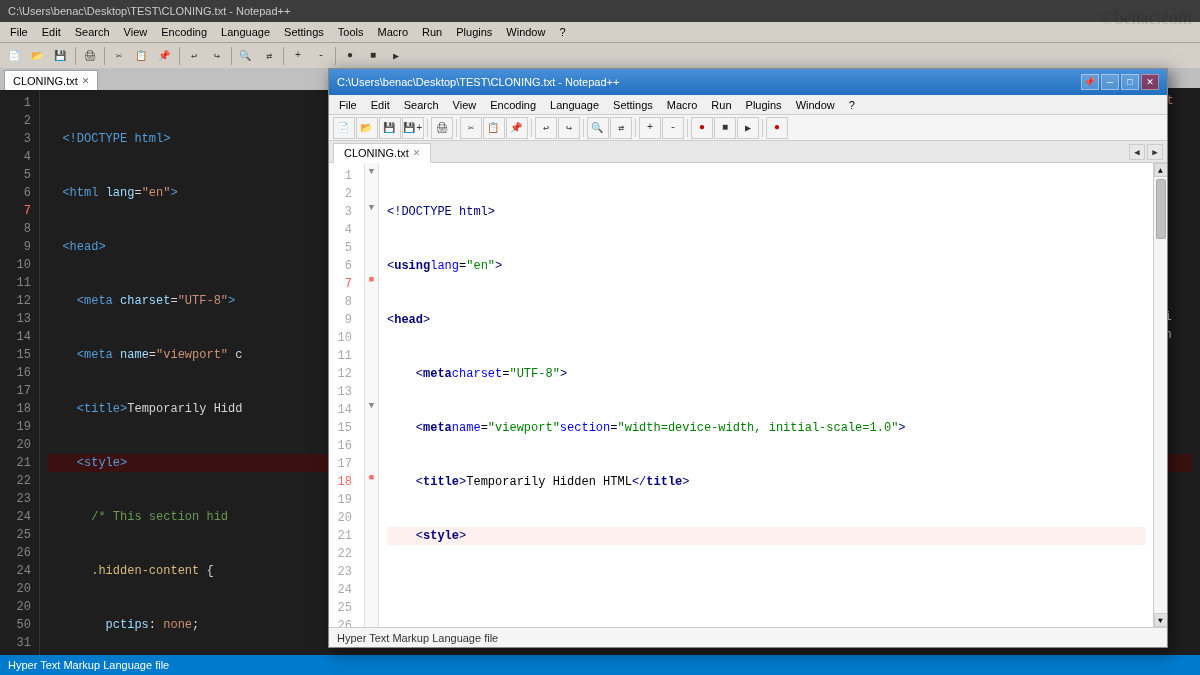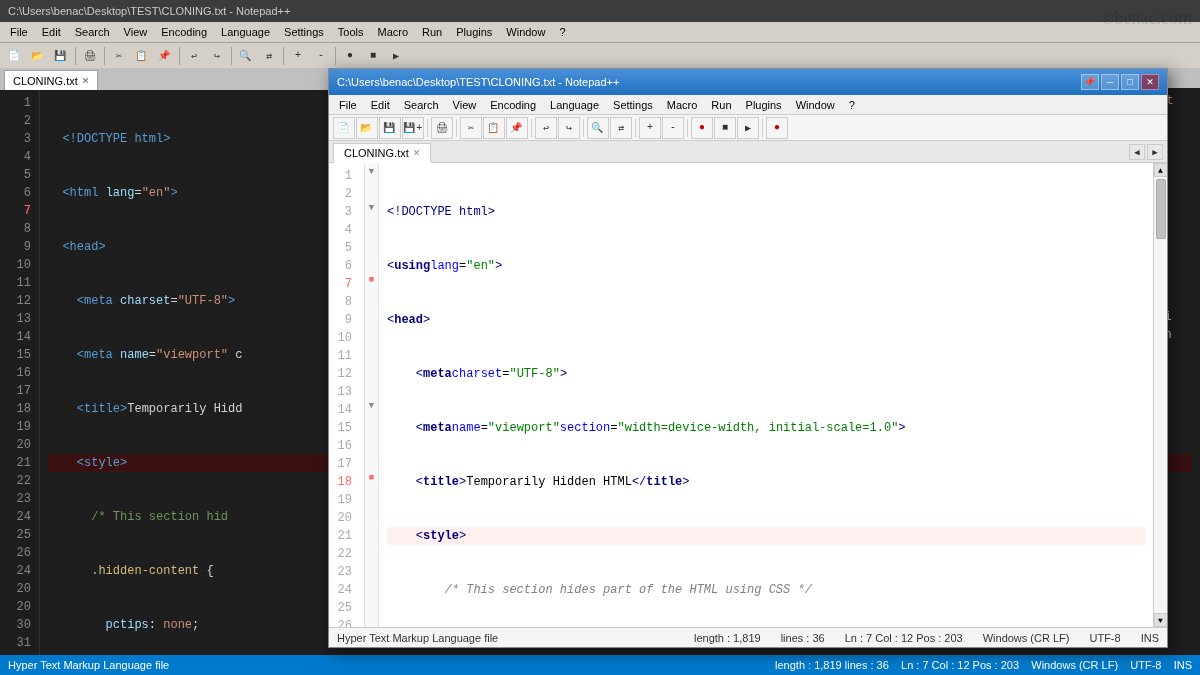--- a/index.html
+++ b/index.html
@@ -420,21 +420,21 @@
       <div style="height:18px;line-height:18px;">20</div>
       <div style="height:18px;line-height:18px;">21</div>
       <div style="height:18px;line-height:18px;">22</div>
       <div style="height:18px;line-height:18px;">23</div>
       <div style="height:18px;line-height:18px;">24</div>
       <div style="height:18px;line-height:18px;">25</div>
       <div style="height:18px;line-height:18px;">26</div>
       <div style="height:18px;line-height:18px;">24</div>
       <div style="height:18px;line-height:18px;">20</div>
       <div style="height:18px;line-height:18px;">20</div>
-      <div style="height:18px;line-height:18px;">30</div>
+      <div style="height:18px;line-height:18px;">50</div>
       <div style="height:18px;line-height:18px;">31</div>
       <div style="height:18px;line-height:18px;">32</div>
     </div>
 
     <div class="code-content">
       <div style="height:18px;color:#569cd6;">&nbsp;&nbsp;&lt;!DOCTYPE html&gt;</div>
       <div style="height:18px;"><span style="color:#569cd6;">&nbsp;&nbsp;&lt;html</span> <span style="color:#9cdcfe;">lang</span>=<span style="color:#ce9178;">"en"</span><span style="color:#569cd6;">&gt;</span></div>
       <div style="height:18px;color:#569cd6;">&nbsp;&nbsp;&lt;head&gt;</div>
       <div style="height:18px;">&nbsp;&nbsp;&nbsp;&nbsp;<span style="color:#569cd6;">&lt;meta</span> <span style="color:#9cdcfe;">charset</span>=<span style="color:#ce9178;">"UTF-8"</span><span style="color:#569cd6;">&gt;</span></div>
       <div style="height:18px;">&nbsp;&nbsp;&nbsp;&nbsp;<span style="color:#569cd6;">&lt;meta</span> <span style="color:#9cdcfe;">name</span>=<span style="color:#ce9178;">"viewport"</span> c</div>
@@ -463,21 +463,20 @@
       
       
       
       
       
     </div>
   </div>
 
   <div style="position:absolute;bottom:0;left:0;right:0;background:#007acc;height:20px;display:flex;align-items:center;padding:0 8px;font-size:11px;color:white;font-family:'Segoe UI',sans-serif;justify-content:space-between;">
     <span>Hyper Text Markup Language file</span>
-    <span>length : 1,819  lines : 36 &nbsp;&nbsp; Ln : 7  Col : 12  Pos : 203 &nbsp;&nbsp; Windows (CR LF) &nbsp;&nbsp; UTF-8 &nbsp;&nbsp; INS</span>
   </div>
 </div>
 
 <div style="position:absolute;right:0;top:88px;width:50px;background:#1e1e1e;z-index:5;overflow:hidden;font-family:'Courier New',monospace;font-size:12px;line-height:18px;padding-top:4px;">
   <div style="height:18px;color:#ce9178;padding-left:2px;">put</div>
   <div style="height:18px;color:#ce9178;padding-left:2px;">ui</div>
   <div style="height:18px;color:#6a9955;padding-left:2px;">..</div>
   <div style="height:18px;"></div>
   <div style="height:18px;"></div>
   <div style="height:18px;"></div>
@@ -620,21 +619,20 @@
     </div>
 
     <div class="fg-code-area">
       <div class="fg-line"><span class="s-doctype">&lt;!DOCTYPE html&gt;</span></div>
       <div class="fg-line"><span class="s-bracket">&lt;</span><span class="s-tag">using</span> <span class="s-attr-name">lang</span>=<span class="s-attr-val">"en"</span><span class="s-bracket">&gt;</span></div>
       <div class="fg-line"><span class="s-bracket">&lt;</span><span class="s-tag">head</span><span class="s-bracket">&gt;</span></div>
       <div class="fg-line">&nbsp;&nbsp;&nbsp;&nbsp;<span class="s-bracket">&lt;</span><span class="s-tag">meta</span> <span class="s-attr-name">charset</span>=<span class="s-attr-val">"UTF-8"</span><span class="s-bracket">&gt;</span></div>
       <div class="fg-line">&nbsp;&nbsp;&nbsp;&nbsp;<span class="s-bracket">&lt;</span><span class="s-tag">meta</span> <span class="s-attr-name">name</span>=<span class="s-attr-val">"viewport"</span> <span class="s-attr-name">section</span>=<span class="s-attr-val">"width=device-width, initial-scale=1.0"</span><span class="s-bracket">&gt;</span></div>
       <div class="fg-line">&nbsp;&nbsp;&nbsp;&nbsp;<span class="s-bracket">&lt;</span><span class="s-tag">title</span><span class="s-bracket">&gt;</span>Temporarily Hidden HTML<span class="s-bracket">&lt;/</span><span class="s-tag">title</span><span class="s-bracket">&gt;</span></div>
       <div class="fg-line highlighted">&nbsp;&nbsp;&nbsp;&nbsp;<span class="s-bracket">&lt;</span><span class="s-tag">style</span><span class="s-bracket">&gt;</span></div>
-      <div class="fg-line">&nbsp;&nbsp;&nbsp;&nbsp;&nbsp;&nbsp;&nbsp;&nbsp;<span class="s-css-comment">/* This section hides part of the HTML using CSS */</span></div>
       
       
       
       
       
       
       
       
       
       
@@ -655,24 +653,16 @@
       <div class="scrollbar-arrow">▲</div>
       <div class="scrollbar-track">
         <div class="scrollbar-thumb"></div>
       </div>
       <div class="scrollbar-arrow">▼</div>
     </div>
   </div>
 
   <div class="fg-status-bar">
     <span>Hyper Text Markup Language file</span>
-    <div class="status-section">
-      <span>length : 1,819</span>
-      <span>lines : 36</span>
-      <span>Ln : 7  Col : 12  Pos : 203</span>
-      <span>Windows (CR LF)</span>
-      <span>UTF-8</span>
-      <span>INS</span>
-    </div>
   </div>
 </div>
 
 <div class="watermark">©benac.com</div>
 
 </body></html>

